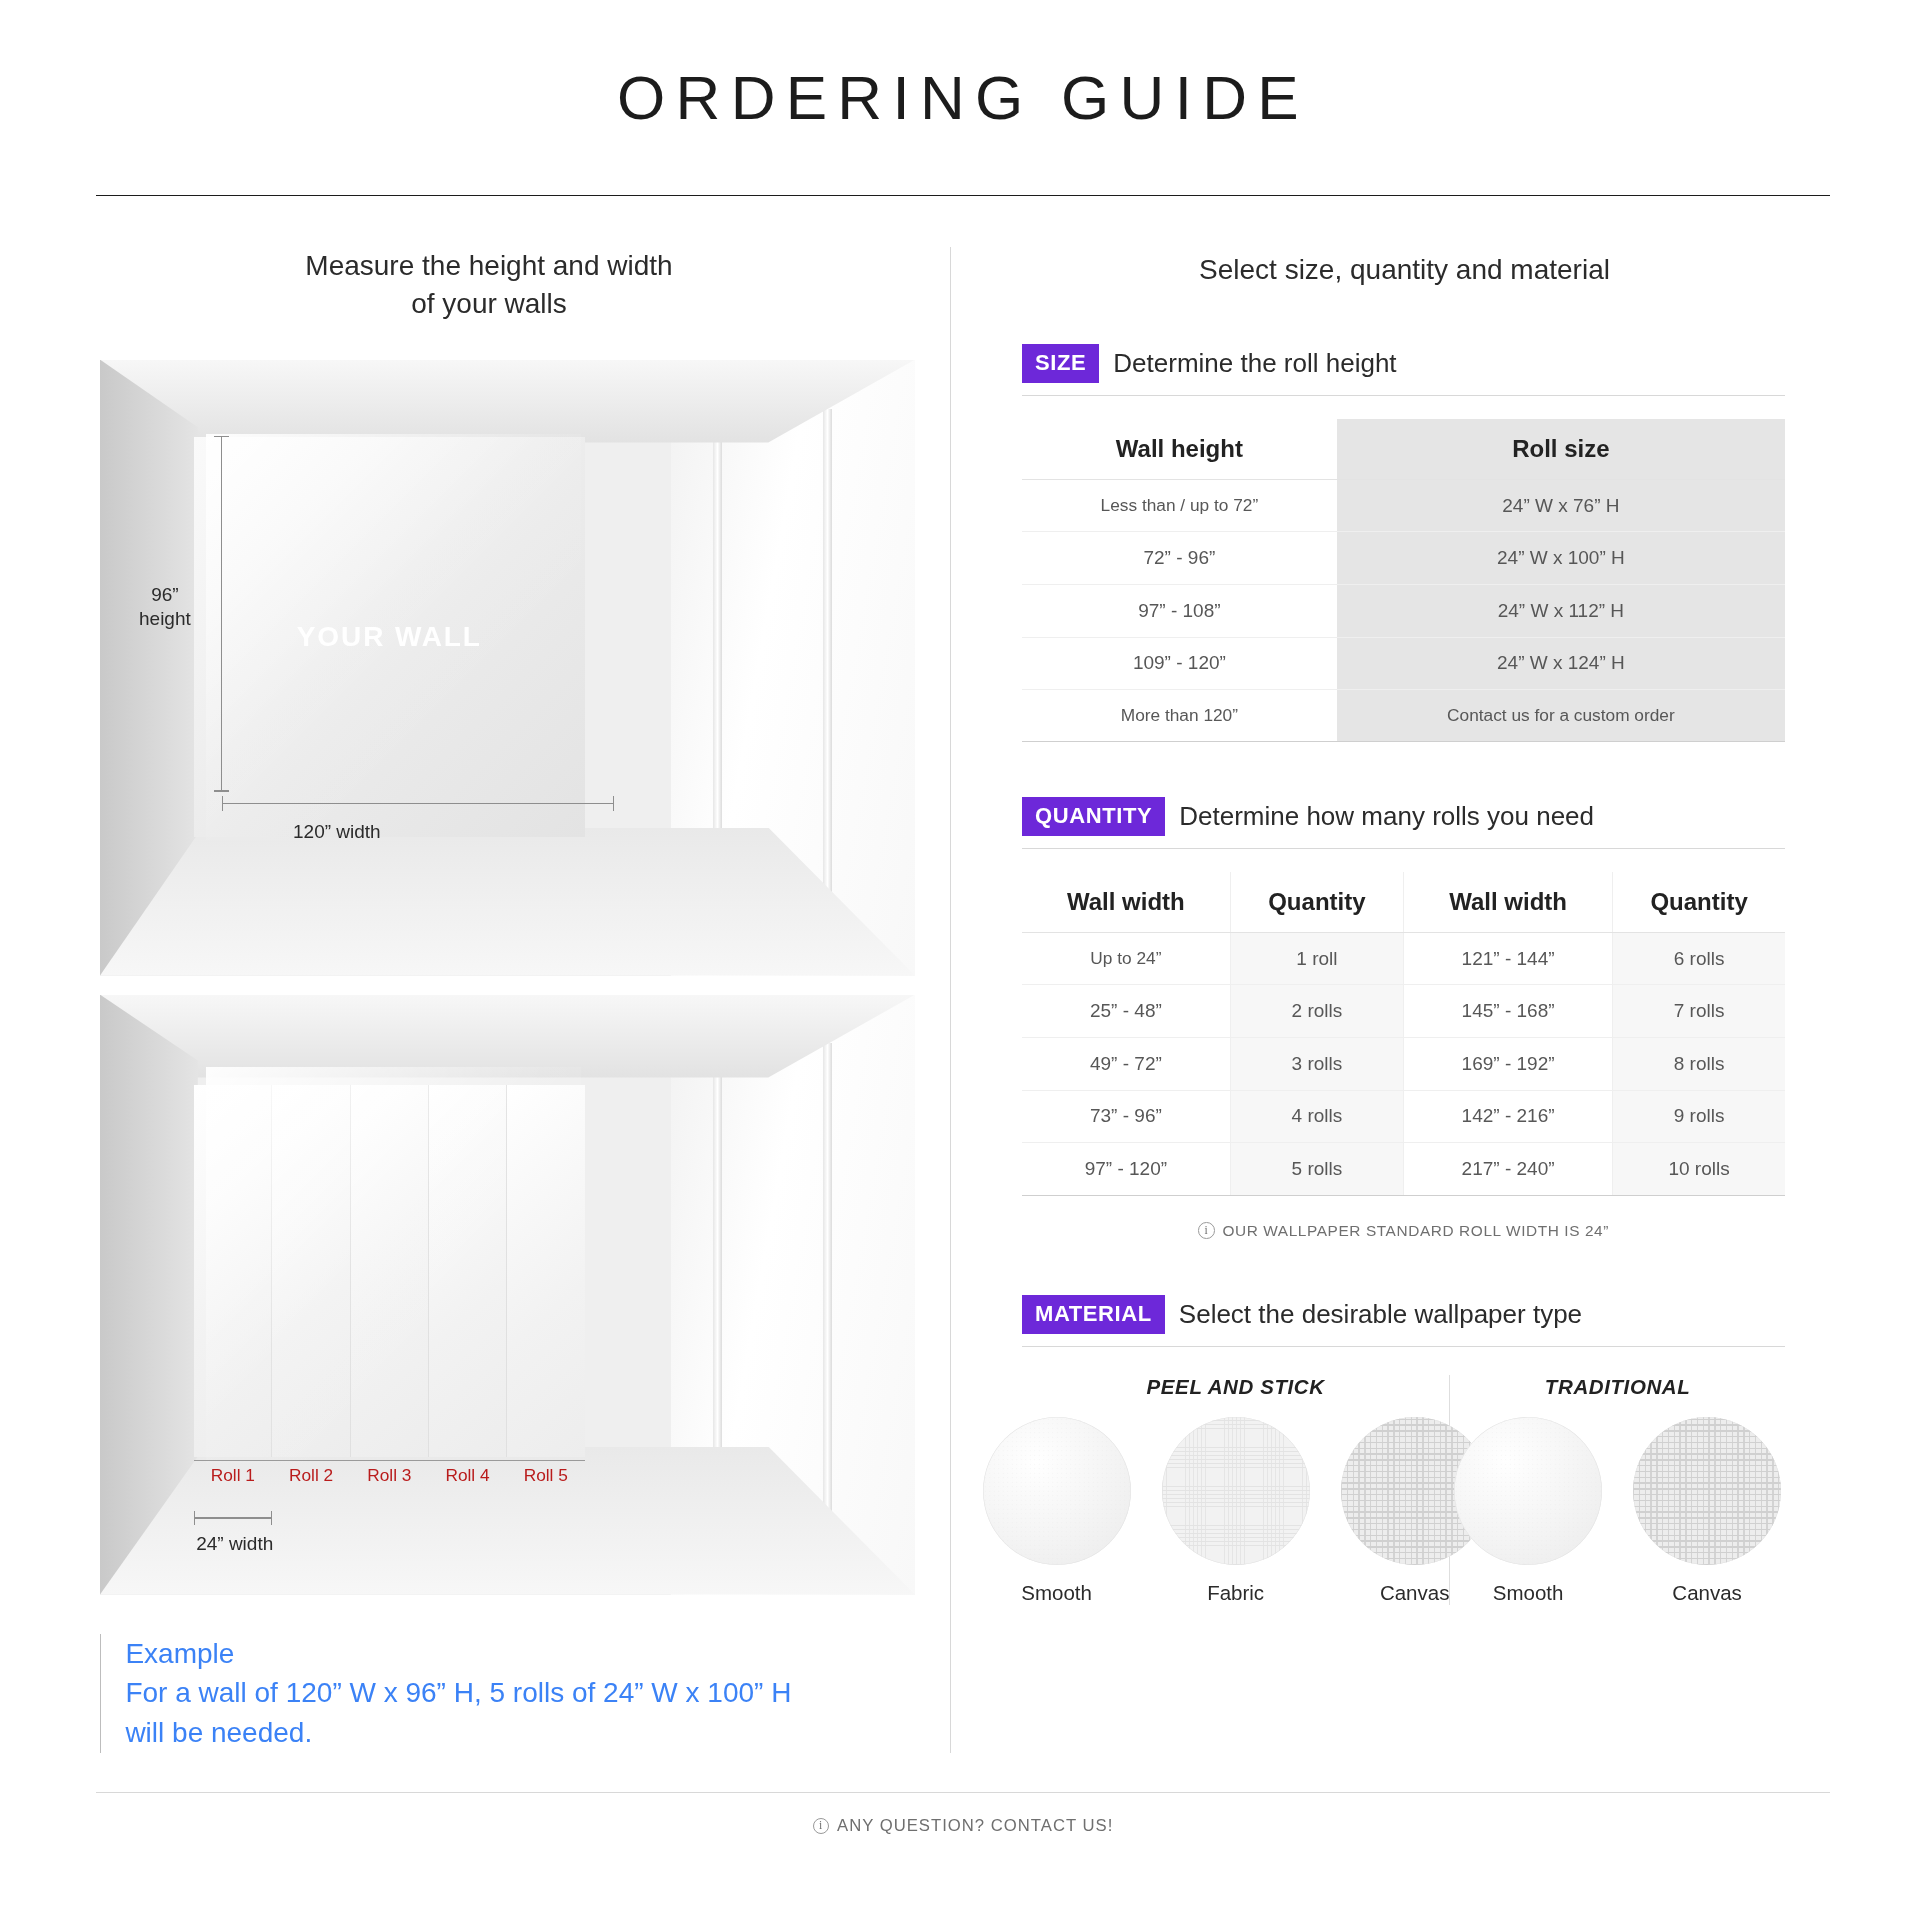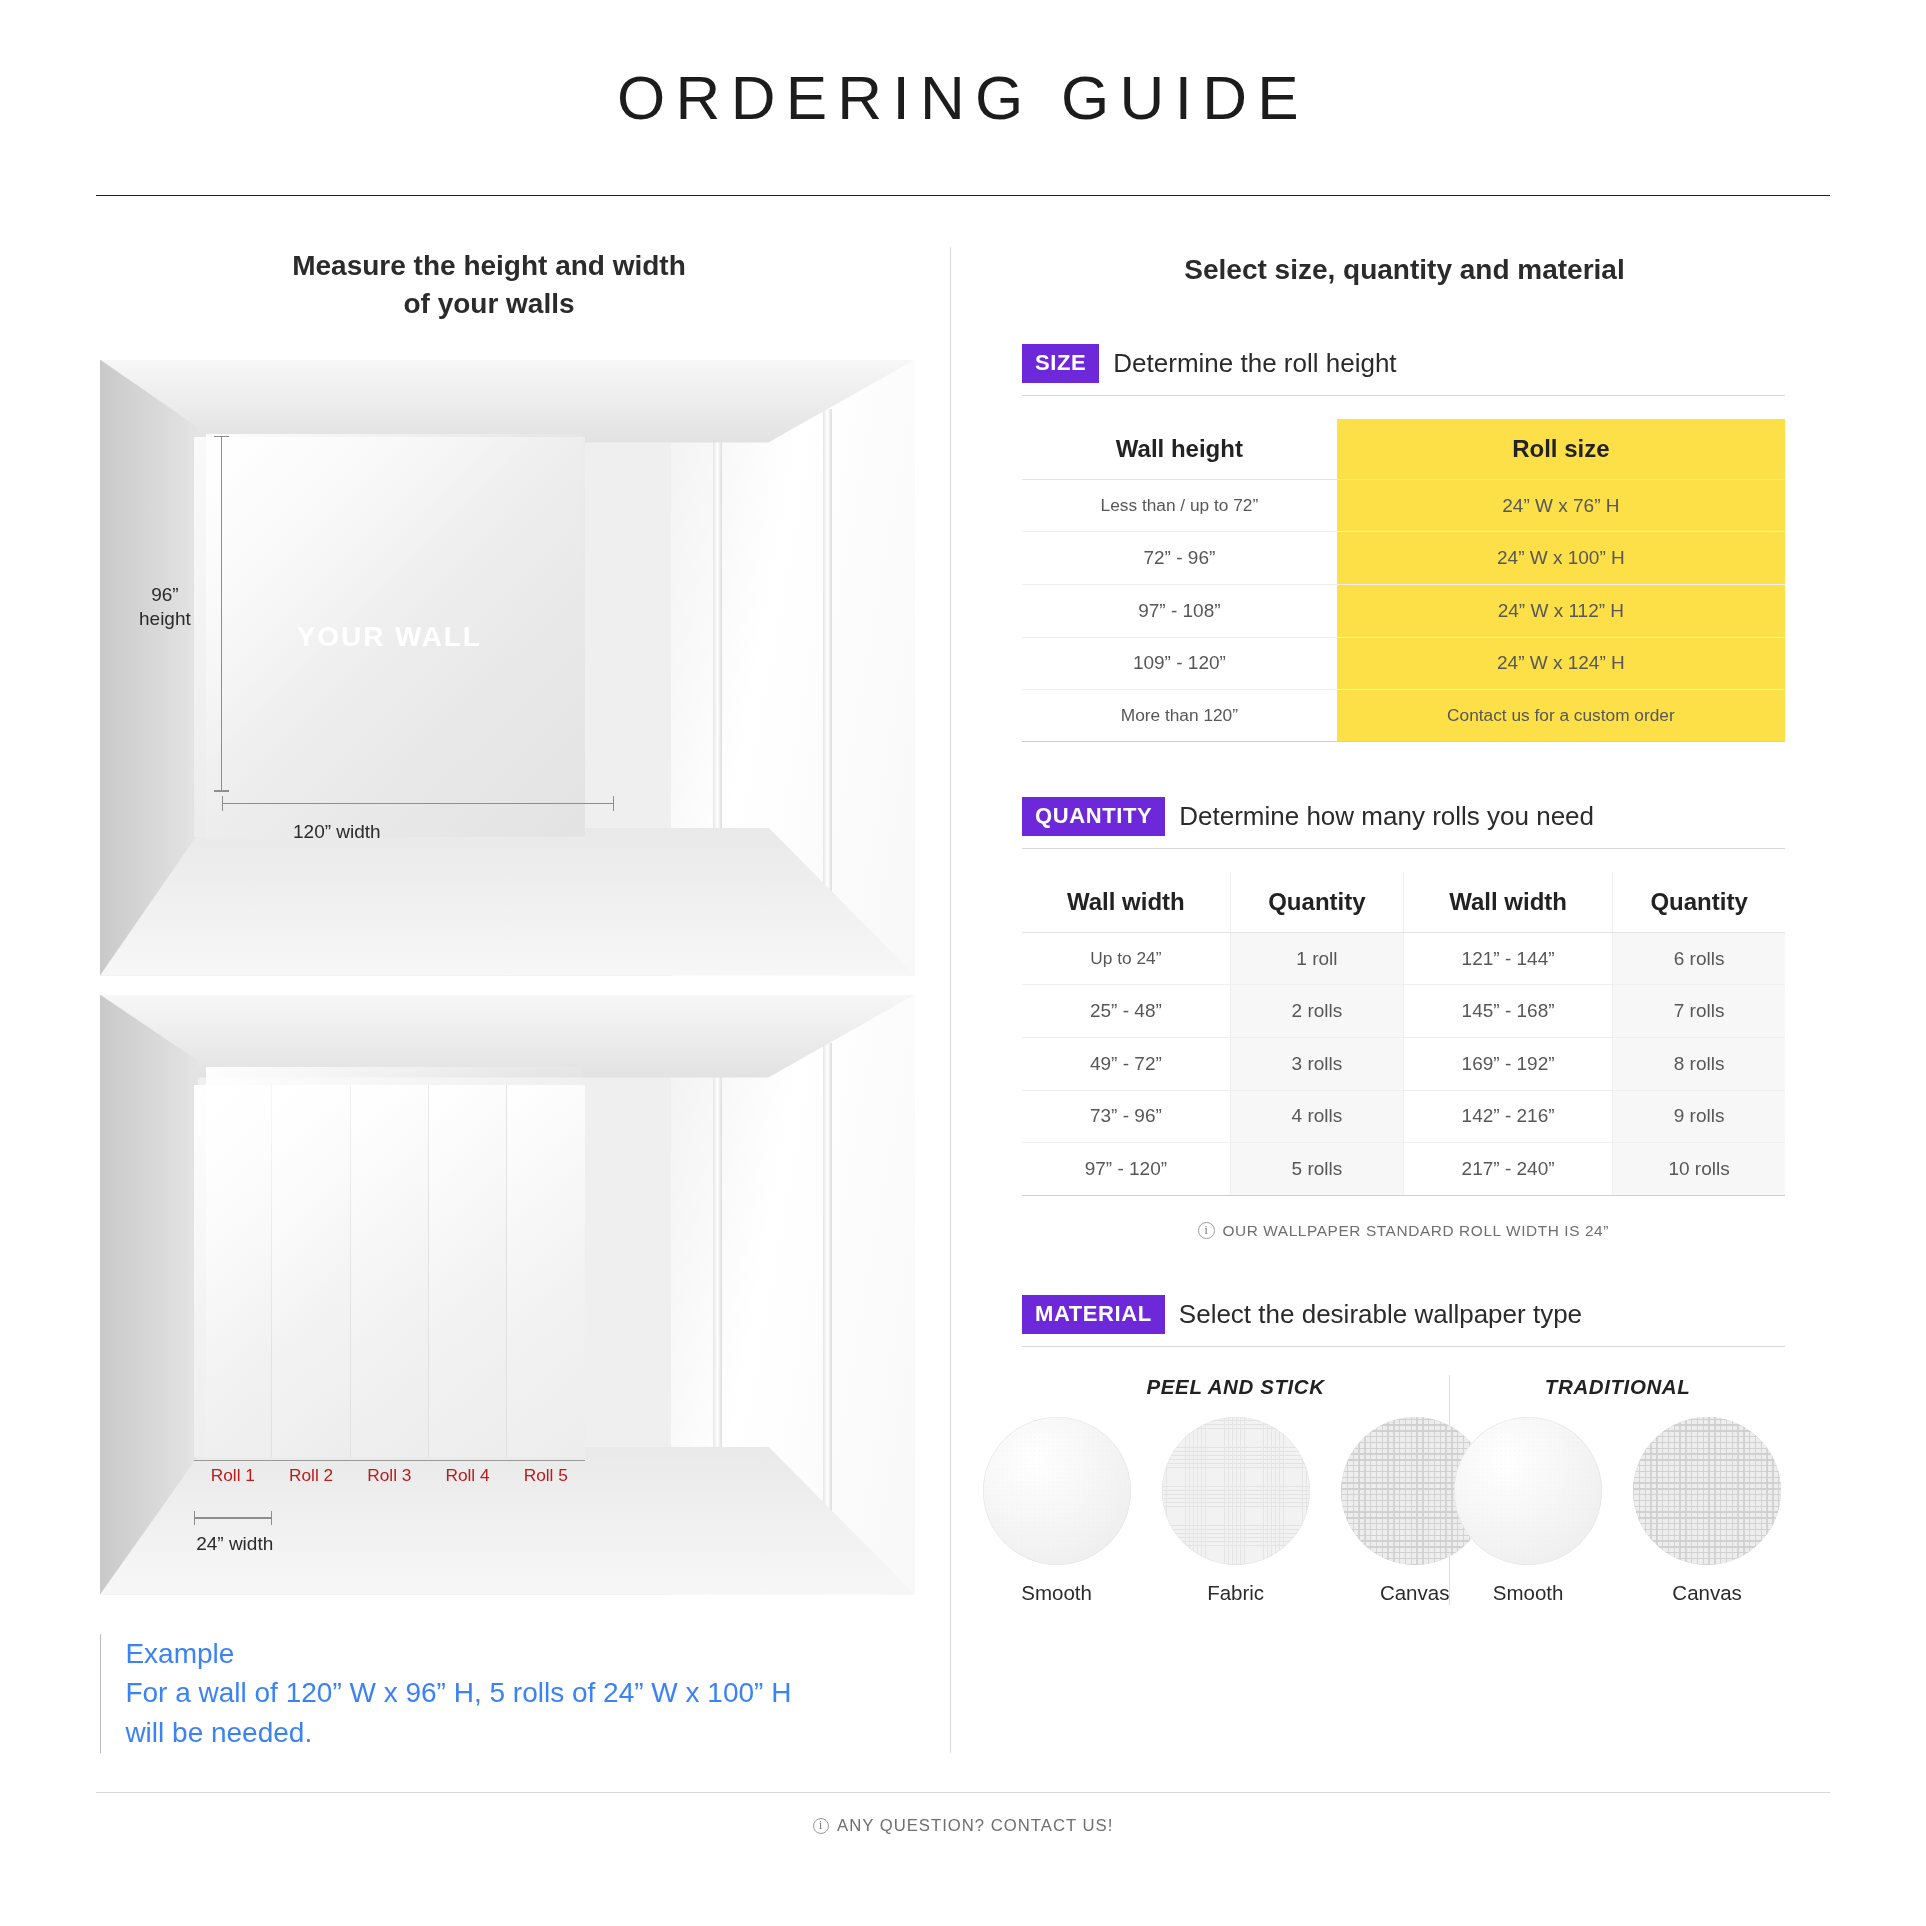--- a/index.html
+++ b/index.html
@@ -29,21 +29,21 @@
   
   .columns { display: flex; margin-top: 51px; }
   .col-left { width: 950px; position: relative; }
   .col-right { width: 880px; position: relative; border-left: 1.3px solid #d8d8d8; }
 
   .col-heading {
     text-align: center;
     font-size: 28px;
     line-height: 1.35;
     color: #2b2b2b;
-    font-weight: 700;
+    font-weight: 400;
     margin-left: 28px;
   }
   .col-heading.left { padding: 0 212px; }
   .col-heading.right { padding-top: 3.9px; }
 
   
   .room {
     position: relative;
     width: 815px; height: 616px;
     margin: 37px 0 0 100px;
@@ -171,21 +171,21 @@
     font-size: 24px; font-weight: 700; color: #222;
     padding: 16.7px 0 15.4px 0; border-bottom: 1.3px solid #e3e3e3;
     text-align: center;
   }
   td {
     font-size: 19px; color: #575757; text-align: center;
     padding: 14.8px 3.9px; border-bottom: 1.3px solid #efefef;
   }
   td.small { font-size: 17.3px; }
   .tbl-size { margin-top: 23px; }
-  .tbl-size th:nth-child(2), .tbl-size td:nth-child(2) { background: #fde047; }
+  .tbl-size th:nth-child(2), .tbl-size td:nth-child(2) { background: #e5e5e5; }
   .tbl-size tr:last-child td { border-bottom: 1.3px solid #cfcfcf; }
   .tbl-qty { margin-top: 23px; }
   .tbl-qty td, .tbl-qty th { border-right: 1.3px solid #efefef; }
   .tbl-qty td:last-child, .tbl-qty th:last-child { border-right: none; }
   .tbl-qty tr td:nth-child(2), .tbl-qty tr td:nth-child(4) { background: #f7f7f7; }
   .tbl-qty tr:last-child td { border-bottom: 1.3px solid #cfcfcf; }
 
   .note-row {
     display: flex; align-items: center; justify-content: center; gap: 7.7px;
     margin-top: 26px; font-size: 15.4px; letter-spacing: 0.6px; color: #6f6f6f;

